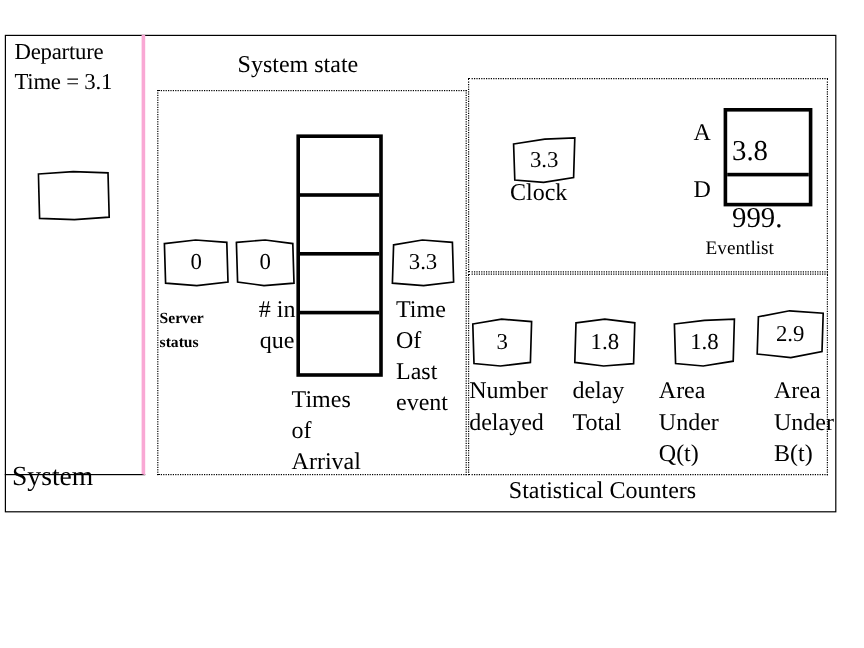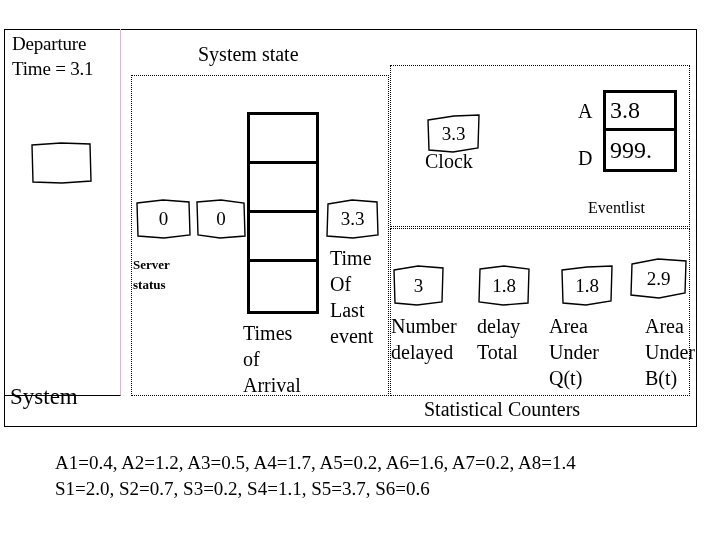--- a/index.html
+++ b/index.html
@@ -28,21 +28,21 @@
     box-sizing: border-box;
   }
 
   
   #system-panel {
     position: absolute;
     left: 4px;
     top: 29px;
     width: 117px;
     height: 367px;
-    border-right: 1px solid #f9a8d4;
+    border-right: 3px solid #f9a8d4;
     border-bottom: 1px solid #000000;
     box-sizing: border-box;
   }
   #departure-label {
     position: absolute;
     left: 8px;
     top: 2px;
     width: 112px;
     font-size: 19px;
     line-height: 25px;
@@ -161,20 +161,21 @@
     border: 3px solid #000000;
     box-sizing: border-box;
   }
   #eventlist-table .row {
     height: 50%;
     box-sizing: border-box;
     display: flex;
     align-items: center;
     padding-left: 4px;
     font-size: 24px;
+    margin-top: 16px;
   }
   #eventlist-table .row.first {
     border-bottom: 3px solid #000000;
   }
   .ev-key {
     position: absolute;
     font-size: 20px;
   }
   #ev-key-a { left: 578px; top: 100px; }
   #ev-key-d { left: 578px; top: 147px; }
@@ -251,20 +252,24 @@
   <div class="caption small" id="cap-server-status">
     <div>Server status</div>
   </div>
 
   <div class="hbox" style="left:196px; top:199px; width:50px; height:40px;">
     <svg width="50" height="40" viewBox="0 0 50 40">
       <path d="M1,3 L25,1 L48,4 L49,37 L24,39 L2,36 Z" fill="none" stroke="#000" stroke-width="1.4"></path>
     </svg>
     <div class="val">0</div>
   </div>
+  <div class="caption" id="cap-num-in-que">
+    <div># in</div>
+    <div>que</div>
+  </div>
 
   <div id="queue-stack">
     <div class="cell"></div>
     <div class="cell"></div>
     <div class="cell"></div>
     <div class="cell"></div>
   </div>
   <div class="caption" id="cap-times-arrival">
     <div>Times</div>
     <div>of</div>
@@ -346,18 +351,14 @@
     <div class="val">2.9</div>
   </div>
   <div class="caption" id="cap-area-b">
     <div>Area</div>
     <div>Under</div>
     <div>B(t)</div>
   </div>
 
   <div id="stats-title">Statistical Counters</div>
 
-  <div id="bottom-lines">
-    <div>A1=0.4, A2=1.2, A3=0.5, A4=1.7, A5=0.2, A6=1.6, A7=0.2, A8=1.4</div>
-    <div>S1=2.0, S2=0.7, S3=0.2, S4=1.1, S5=3.7, S6=0.6</div>
-  </div>
 
 </div>
 
 </body></html>

